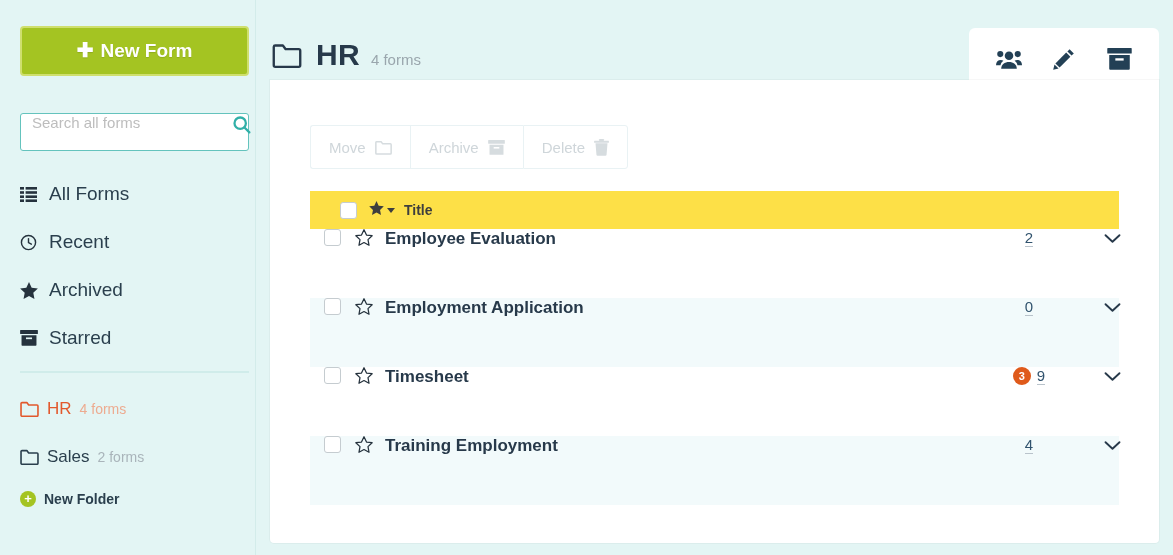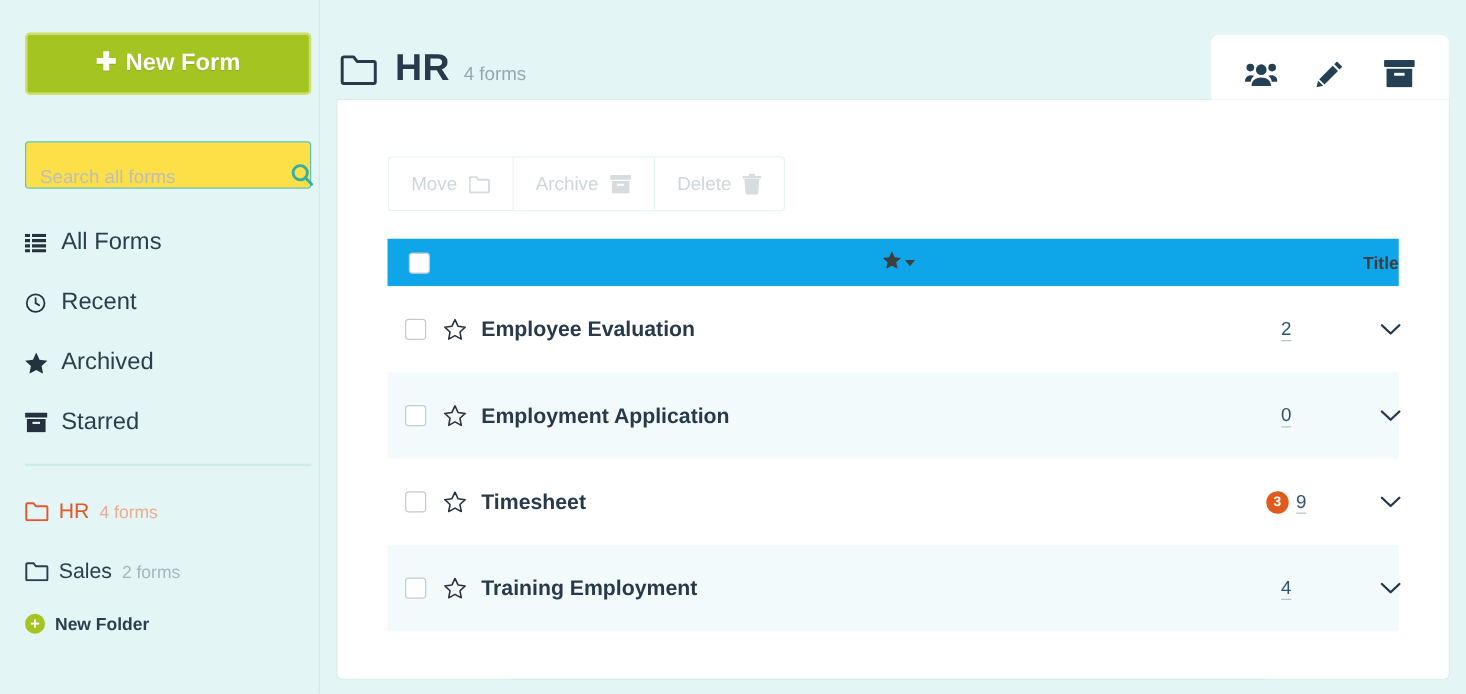--- a/index.html
+++ b/index.html
@@ -35,24 +35,24 @@
     text-shadow: 0 1px 1px rgba(0,0,0,.12);
   }
   .plus-glyph {
     font-size: 20px; font-weight: bold; line-height: 1;
     position: relative; top: -1px;
   }
 
   .search-wrap {
     margin-top: 37px;
     width: 229px; height: 38px;
-    background: #fde047;
+    background: #ffffff;
     border: 1px solid #64c3bd;
     border-radius: 3px;
-    display: flex; align-items: flex-end;
+    display: flex; align-items: flex-start;
     padding: 0 8px 0 11px;
   }
   .search-wrap input {
     flex: 1; border: 0; outline: 0;
     font-family: "Liberation Sans", sans-serif;
     font-size: 15px; color: #444;
     background: transparent;
   }
   .search-wrap input::placeholder { color: #bdbdbd; }
   .search-icon { color: #31b0a8; display: flex; align-items: center; cursor: pointer; }
@@ -134,40 +134,39 @@
     font-size: 15px; color: #cfd6da;
     background: #fff; cursor: default;
   }
   .tb-btn:first-child { border-radius: 3px 0 0 3px; }
   .tb-btn:last-child { border-right: 1px solid #e9f2f4; border-radius: 0 3px 3px 0; }
   .tb-ico { display: flex; align-items: center; color: #d6dcdf; }
 
   .table { margin: 22px 40px 0 40px; }
   .thead {
     display: flex; align-items: center;
-    height: 38px; background: #0ea5e9;
-    padding: 0 0 0 17px;
-    justify-content: space-between;
+    height: 38px; background: #fde047;
+    padding: 0 0 0 30px;
   }
   .th-title { font-size: 14px; font-weight: bold; color: #3e3e3e; margin-left: 9px; }
   .th-entries {
     font-size: 14px; font-weight: bold; color: #3e3e3e;
     margin-left: auto; width: 180px; text-align: center;
   }
   .star-sort { display: flex; align-items: center; gap: 3px; margin-left: 12px; cursor: pointer; }
   .caret-mini { width: 0; height: 0; border-left: 4px solid transparent; border-right: 4px solid transparent; border-top: 5px solid #3e3e3e; }
 
   .cbox {
     width: 17px; height: 17px;
     border: 1px solid #c5ccd0; border-radius: 3px;
     background: #fff; cursor: pointer; flex: 0 0 17px;
   }
 
   .row {
-    display: flex; align-items: center;
+    display: flex; align-items: flex-start;
     height: 69px; padding: 0 0 0 14px;
     background: #ffffff;
   }
   .row.alt { background: #f2fafb; }
   .row .star-out { margin-left: 14px; display: flex; align-items: center; cursor: pointer; color: #25323d; }
   .row-title {
     font-size: 17px; font-weight: bold; color: #27394a;
     margin-left: 12px; cursor: pointer;
   }
   .row-right {

